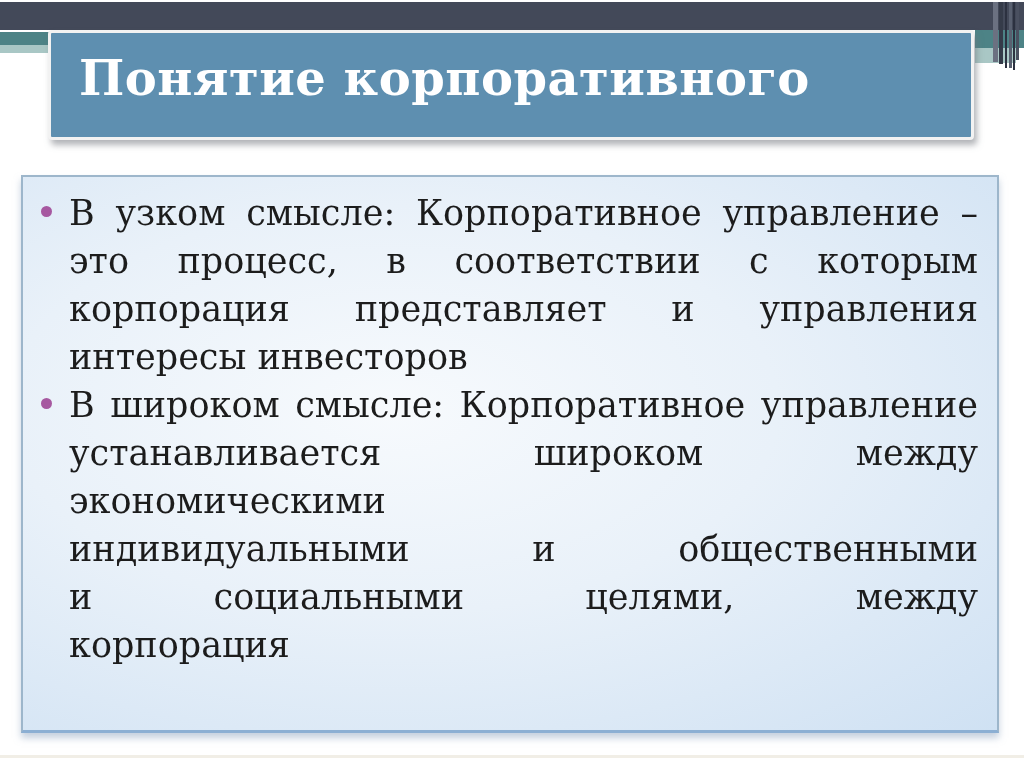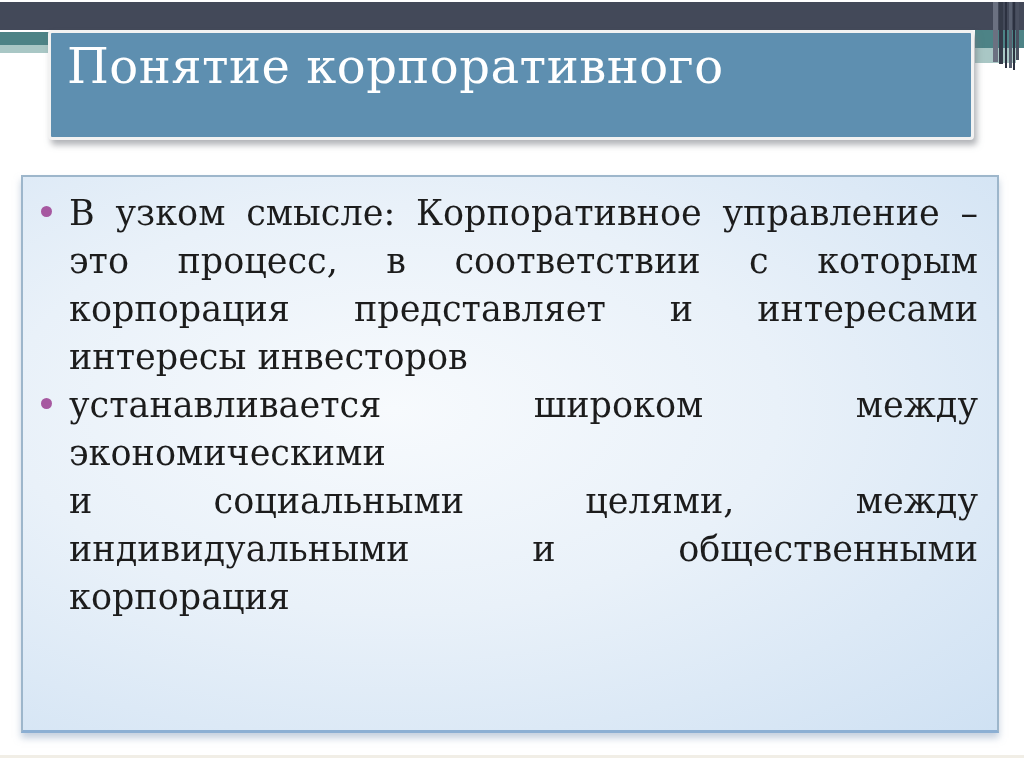--- a/index.html
+++ b/index.html
@@ -21,22 +21,22 @@
   .v5 { left:1013px; width:2px; height:68px; background:#2c3140; }
   .v6 { left:1016px; width:3px; height:58px; background:#4a5060; }
   
   .title-box {
     position:absolute; left:48px; top:30px; width:920px; height:104px;
     background:#5e8fb0; border:3px solid #f2f2f2; border-radius:4px;
     box-shadow:3px 5px 6px rgba(115,118,125,0.55);
     overflow:visible;
   }
   .title-text {
-    margin:4px; padding:1px 10px 0 12px;
-    font-size:48px; line-height:57px; font-weight:normal; color:#ffffff;
+    margin:16px; padding:1px 10px 0 12px;
+    font-size:48px; line-height:57px; font-weight:bold; color:#ffffff;
     letter-spacing:0.5px; white-space:nowrap;
   }
   .title-text span { display:block; }
   
   .content-box {
     position:absolute; left:21px; top:175px; width:978px; height:558px;
     box-sizing:border-box;
     background:radial-gradient(ellipse at 38% 42%, #f7fafd 0%, #e9f1f9 45%, #cfe1f3 100%);
     border:2px solid #9db6cb; border-bottom:3px solid #8cafd3;
     box-shadow:0 5px 7px rgba(150,170,195,0.55);
@@ -78,27 +78,28 @@
     <h1 class="title-text">
       <span>Понятие корпоративного</span>
     </h1>
   </div>
 
   <div class="content-box">
     <ul class="bullet-list">
         <li>
           <span class="line">В узком смысле: Корпоративное управление –</span>
           <span class="line">это процесс, в соответствии с которым</span>
-          <span class="line">корпорация представляет и интересами</span>
+          <span class="line">корпорация представляет и управления</span>
           <span class="line last">интересы инвесторов</span>
         </li>
         <li>
+          <span class="line">В широком смысле: Корпоративное управление</span>
           <span class="line">устанавливается широком между экономическими</span>
+          <span class="line">индивидуальными и общественными</span>
           <span class="line">и социальными целями, между</span>
-          <span class="line">индивидуальными и общественными</span>
           <span class="line last">корпорация</span>
         </li>
       </ul>
   </div>
 
   <div class="bottom-rule"></div>
 
 </div>
 
 </body></html>

